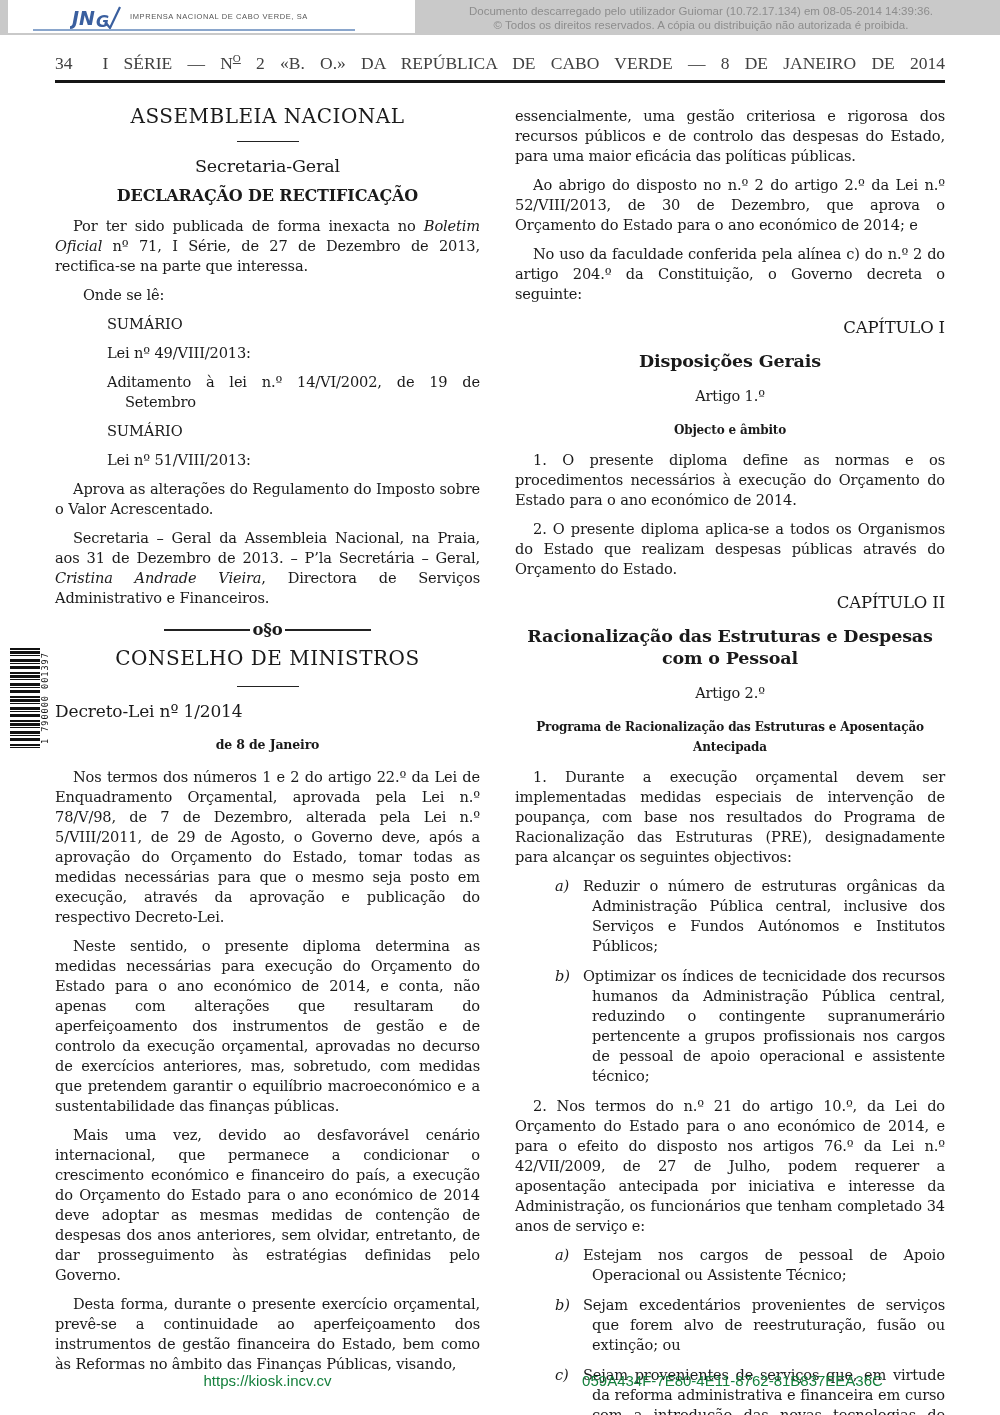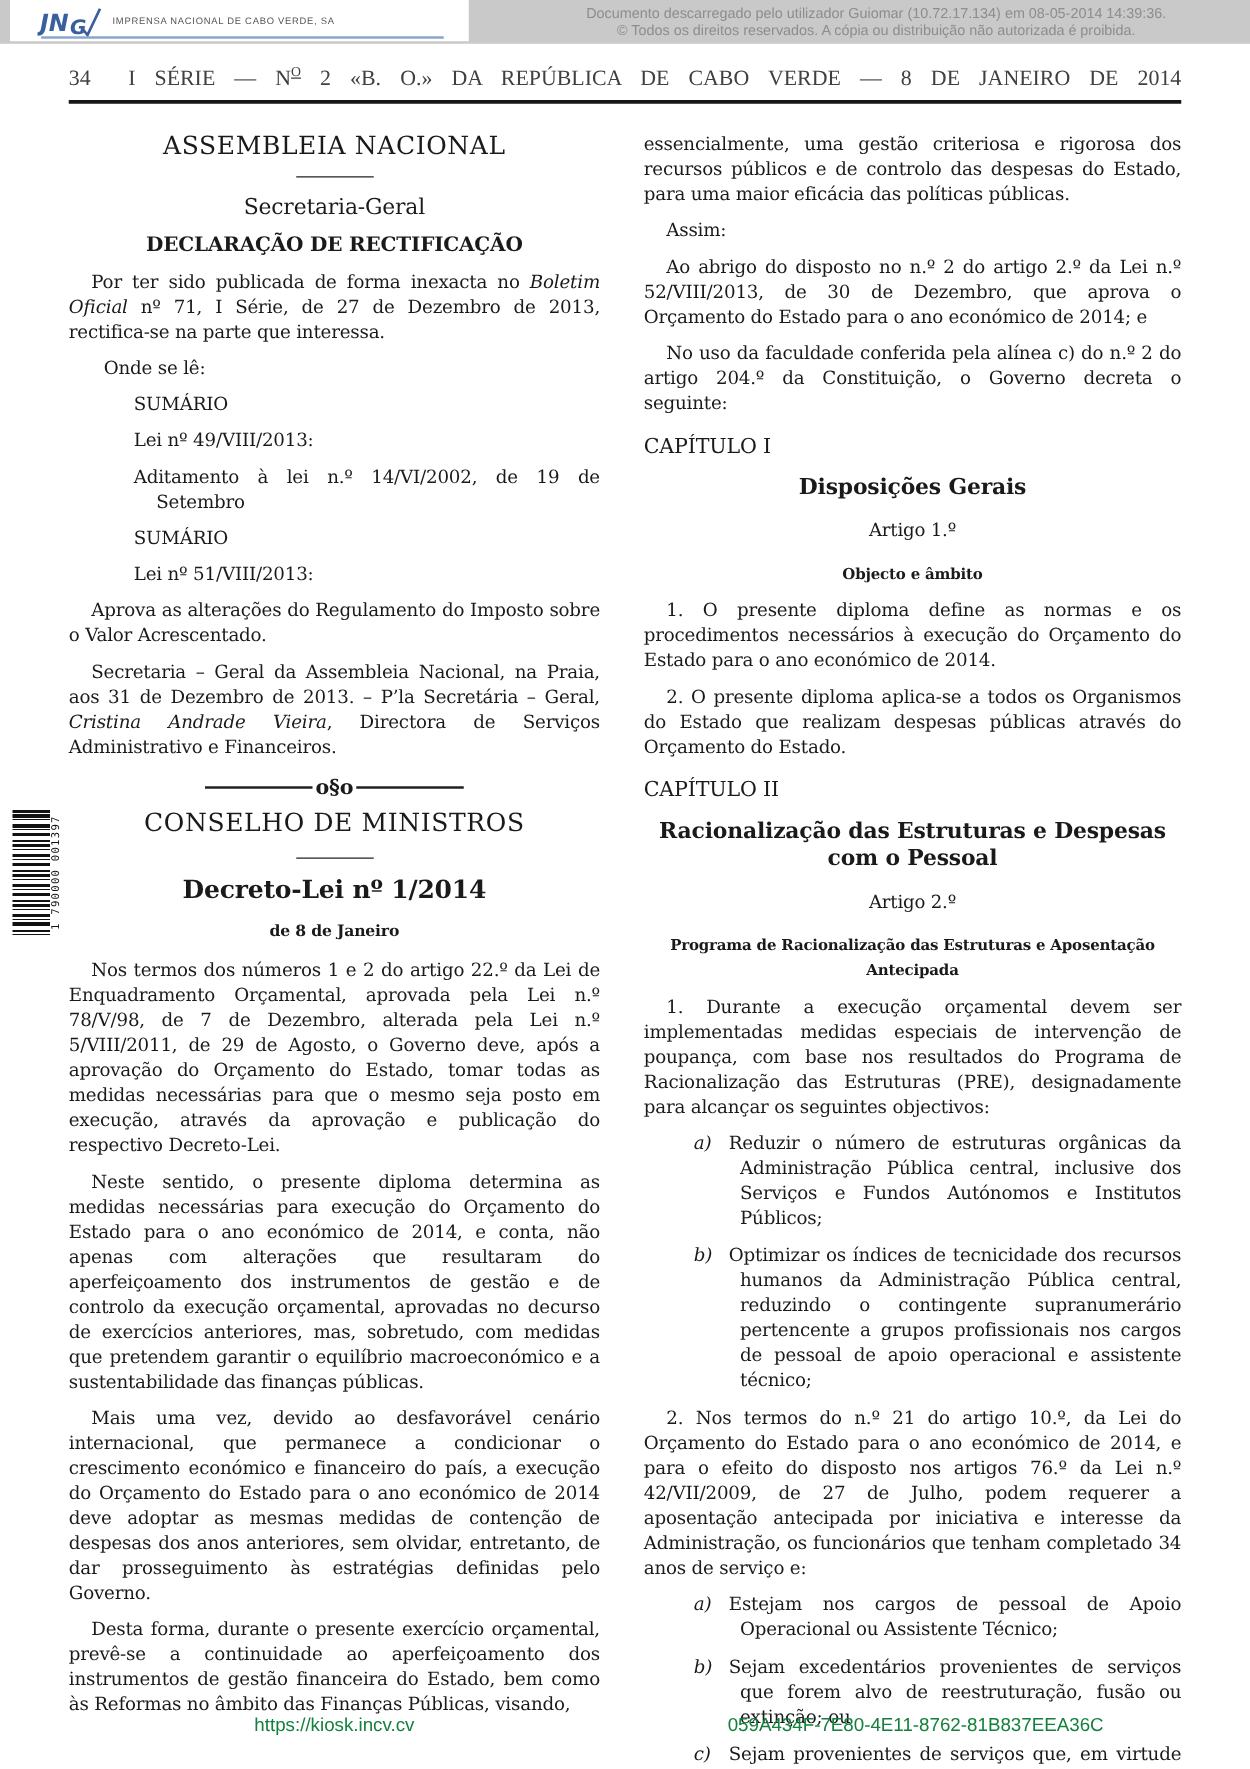--- a/index.html
+++ b/index.html
@@ -2,21 +2,21 @@
 <html><head>
 <meta charset="utf-8">
 <style>
   html,body{margin:0;padding:0;}
   body{width:1000px;height:1415px;background:#ffffff;position:relative;
        font-family:"DejaVu Serif", serif;color:#1a1a1a;overflow:hidden;}
 
   
   .topbar{position:absolute;left:0;top:0;width:1000px;height:35px;background:#c9c9c9;}
   .logo-box{position:absolute;left:8px;top:0;width:367px;height:33px;background:#ffffff;
-            display:flex;align-items:center;}
+            display:flex;align-items:center;padding-left:40px;}
   .logo-mark{margin-left:22px;flex:0 0 auto;}
   .logo-text{font-family:"Liberation Sans", sans-serif;font-size:7.5px;letter-spacing:.6px;
              color:#555;margin-left:8px;white-space:nowrap;}
   .logo-underline{position:absolute;left:25px;bottom:2px;width:322px;height:2px;background:#8aa6cc;}
   .topbar-text{position:absolute;left:385px;top:4px;width:600px;text-align:center;
                font-family:"Liberation Sans", sans-serif;font-size:11.5px;line-height:14px;color:#8d8d8d;margin-left:16px;}
 
   
   .masthead{position:absolute;left:55px;top:52px;width:890px;display:flex;align-items:baseline;
             font-family:"Liberation Serif", serif;font-size:17.5px;color:#404040;}
@@ -28,23 +28,23 @@
   
   .columns{position:absolute;left:55px;top:96px;width:890px;display:flex;gap:35px;}
   .col{font-size:14.6px;line-height:20px;letter-spacing:-0.15px;text-align:justify;}
   .col.left{width:425px;}
   .col.right{width:430px;}
 
   .h-org{font-size:20px;text-align:center;letter-spacing:.5px;margin:10px 0 0;font-weight:normal;}
   .short-rule{width:62px;height:0;border-top:1.5px solid #222;margin:15px auto 14px;}
   .h-sub{font-size:17.5px;text-align:center;margin:2px 0 10px;font-weight:normal;}
   .h-bold{font-size:16px;text-align:center;font-weight:bold;margin:6px 0 10px;}
-  .h-decreto{font-size:20px;text-align:center;font-weight:bold;margin:14px 0 0;}
+  .h-decreto{font-size:17px;font-weight:normal;margin:14px 0 0;}
   .h-date{font-size:12.5px;text-align:center;font-weight:bold;margin:14px 0 12px;}
-  .h-cap{font-size:16.5px;text-align:left;margin:14px 0 0;font-weight:normal;}
+  .h-cap{font-size:16.5px;text-align:right;margin:14px 0 0;font-weight:normal;}
   .h-cap-title{font-size:17.5px;text-align:center;font-weight:bold;margin:12px 0 0;line-height:22px;}
   .h-artigo{font-size:14.5px;text-align:center;margin:14px 0 0;font-weight:normal;}
   .h-art-sub{font-size:12px;text-align:center;font-weight:bold;margin:14px 0 10px;}
 
   p.body{margin:0 0 9px;text-indent:18px;}
   p.body.noindent{text-indent:0;}
   .ind1{margin:0 0 9px 28px;text-indent:0;}
   .ind2{margin:0 0 9px 52px;text-indent:0;}
   .ind2.hang{padding-left:18px;text-indent:-18px;}
   .oso{display:flex;align-items:center;justify-content:center;margin:12px 0 8px;}
@@ -130,21 +130,20 @@
     <div class="h-date">de 8 de Janeiro</div>
 
     <p class="body">Nos termos dos números 1 e 2 do artigo 22.º da Lei de Enquadramento Orçamental, aprovada pela Lei n.º 78/V/98, de 7 de Dezembro, alterada pela Lei n.º 5/VIII/2011, de 29 de Agosto, o Governo deve, após a aprovação do Orçamento do Estado, tomar todas as medidas necessárias para que o mesmo seja posto em execução, através da aprovação e publicação do respectivo Decreto-Lei.</p>
     <p class="body">Neste sentido, o presente diploma determina as medidas necessárias para execução do Orçamento do Estado para o ano económico de 2014, e conta, não apenas com alterações que resultaram do aperfeiçoamento dos instrumentos de gestão e de controlo da execução orçamental, aprovadas no decurso de exercícios anteriores, mas, sobretudo, com medidas que pretendem garantir o equilíbrio macroeconómico e a sustentabilidade das finanças públicas.</p>
     <p class="body">Mais uma vez, devido ao desfavorável cenário internacional, que permanece a condicionar o crescimento económico e financeiro do país, a execução do Orçamento do Estado para o ano económico de 2014 deve adoptar as mesmas medidas de contenção de despesas dos anos anteriores, sem olvidar, entretanto, de dar prosseguimento às estratégias definidas pelo Governo.</p>
     <p class="body">Desta forma, durante o presente exercício orçamental, prevê-se a continuidade ao aperfeiçoamento dos instrumentos de gestão financeira do Estado, bem como às Reformas no âmbito das Finanças Públicas, visando,</p>
   </div>
 
   <div class="col right">
     <p class="body noindent" style="margin-top:10px;">essencialmente, uma gestão criteriosa e rigorosa dos recursos públicos e de controlo das despesas do Estado, para uma maior eficácia das políticas públicas.</p>
-    <p class="body">Assim:</p>
     <p class="body">Ao abrigo do disposto no n.º 2 do artigo 2.º da Lei n.º 52/VIII/2013, de 30 de Dezembro, que aprova o Orçamento do Estado para o ano económico de 2014; e</p>
     <p class="body">No uso da faculdade conferida pela alínea c) do n.º 2 do artigo 204.º da Constituição, o Governo decreta o seguinte:</p>
 
     <div class="h-cap">CAPÍTULO I</div>
     <div class="h-cap-title">Disposições Gerais</div>
     <div class="h-artigo">Artigo 1.º</div>
     <div class="h-art-sub">Objecto e âmbito</div>
 
     <p class="body">1. O presente diploma define as normas e os procedimentos necessários à execução do Orçamento do Estado para o ano económico de 2014.</p>
     <p class="body">2. O presente diploma aplica-se a todos os Organismos do Estado que realizam despesas públicas através do Orçamento do Estado.</p>

